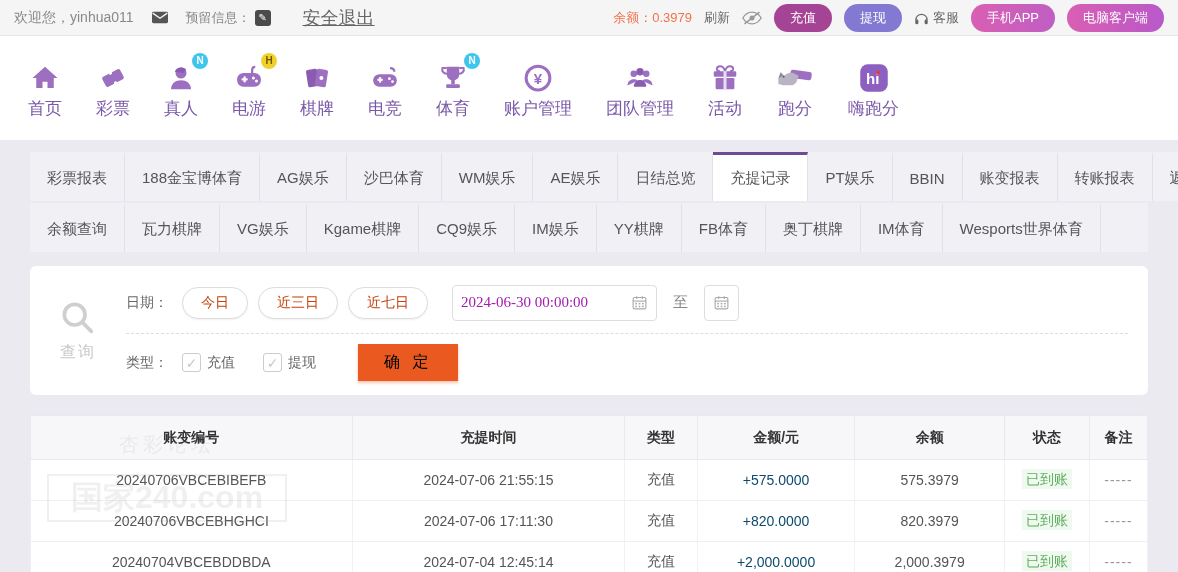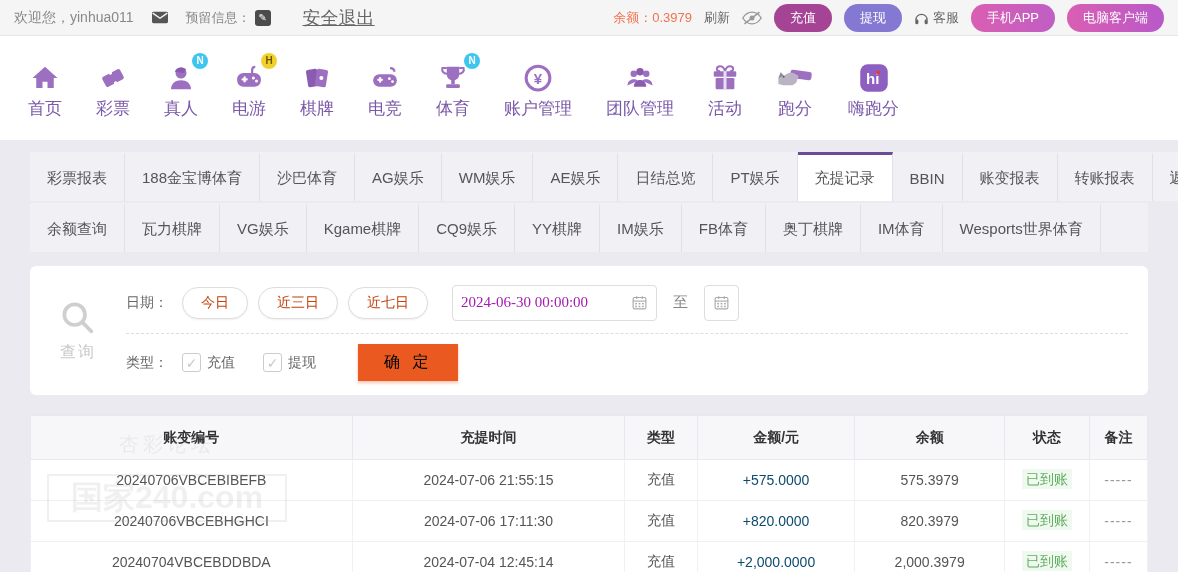--- a/index.html
+++ b/index.html
@@ -255,41 +255,41 @@
       <span class="nav-label">嗨跑分</span>
     </div>
   </div>
 </div>
 
 <div class="content">
 
   <div class="tab-strip">
     <div class="tab">彩票报表</div>
     <div class="tab">188金宝博体育</div>
+    <div class="tab">AG娱乐</div>
     <div class="tab">沙巴体育</div>
-    <div class="tab">AG娱乐</div>
     <div class="tab">WM娱乐</div>
     <div class="tab">AE娱乐</div>
     <div class="tab">日结总览</div>
+    <div class="tab active">充提记录</div>
     <div class="tab">PT娱乐</div>
-    <div class="tab active">充提记录</div>
     <div class="tab">BBIN</div>
     <div class="tab">账变报表</div>
     <div class="tab">转账报表</div>
     <div class="tab">返点总额</div>
   </div>
 
   <div class="tab-strip">
     <div class="tab">余额查询</div>
     <div class="tab">瓦力棋牌</div>
     <div class="tab">VG娱乐</div>
     <div class="tab">Kgame棋牌</div>
     <div class="tab">CQ9娱乐</div>
+    <div class="tab">IM娱乐</div>
     <div class="tab">YY棋牌</div>
-    <div class="tab">IM娱乐</div>
     <div class="tab">FB体育</div>
     <div class="tab">奥丁棋牌</div>
     <div class="tab">IM体育</div>
     <div class="tab">Wesports世界体育</div>
   </div>
 
   <div class="filter-card">
     <div class="query-side">
       <svg width="40" height="40" viewBox="0 0 24 24">
           <circle cx="10" cy="10" r="6.2" fill="none" stroke="#cfcfcf" stroke-width="2.2"></circle>

